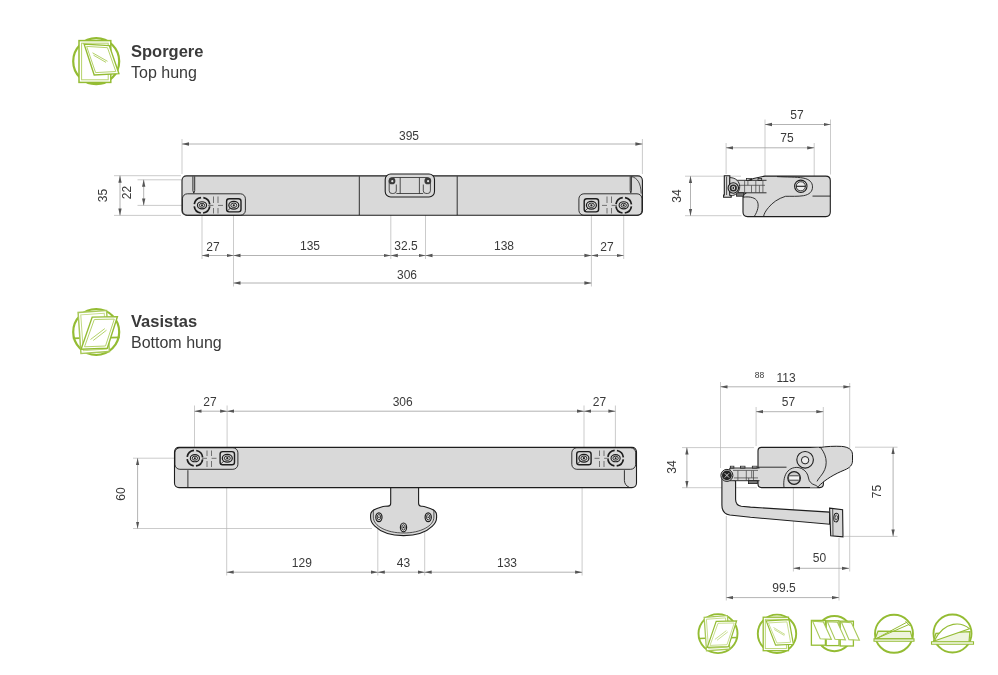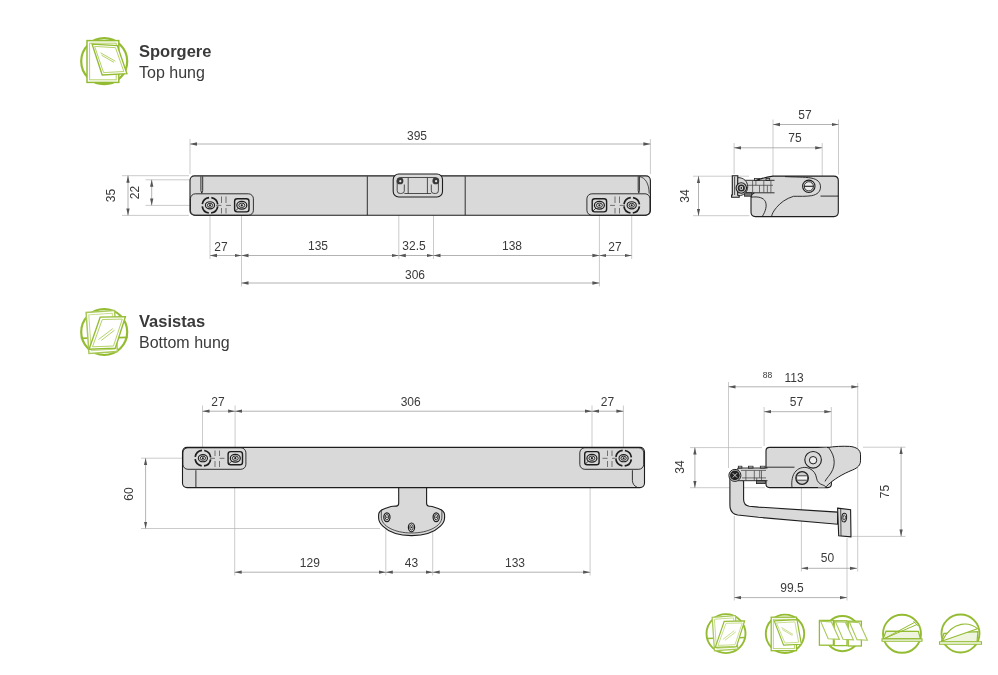--- a/index.html
+++ b/index.html
@@ -1,17 +1,17 @@
 <!DOCTYPE html>
 <html><head>
 <meta charset="utf-8">
 <style>
   html,body{margin:0;padding:0;background:#fff;}
   .page{position:relative;width:978px;height:675px;background:#fff;overflow:hidden;
-        font-family:"Liberation Sans", sans-serif;margin-left:8px;}
+        font-family:"Liberation Sans", sans-serif;}
   svg{position:absolute;top:0;left:0;}
   text{font-family:"Liberation Sans", sans-serif;fill:#3a3a3a;}
   .dim{font-size:12px;}
   .dl{stroke:#a0a0a0;stroke-width:0.8;fill:none;}
   .xl{stroke:#b4b4b4;stroke-width:0.7;fill:none;}
   .bod{fill:#d9d9d9;stroke:#1d1d1d;stroke-width:1.1;}
   .det{fill:none;stroke:#1d1d1d;stroke-width:0.9;}
   .det2{fill:none;stroke:#1d1d1d;stroke-width:0.75;}
 </style>
 </head>

